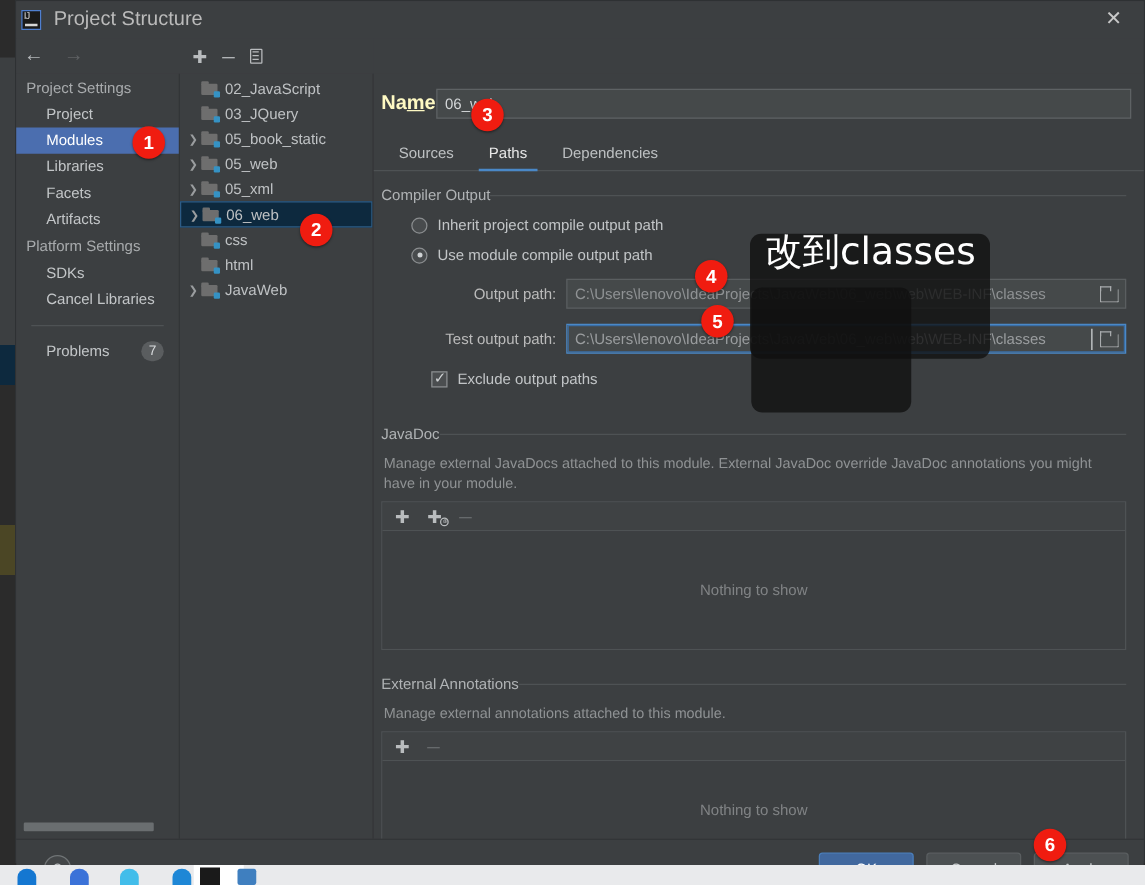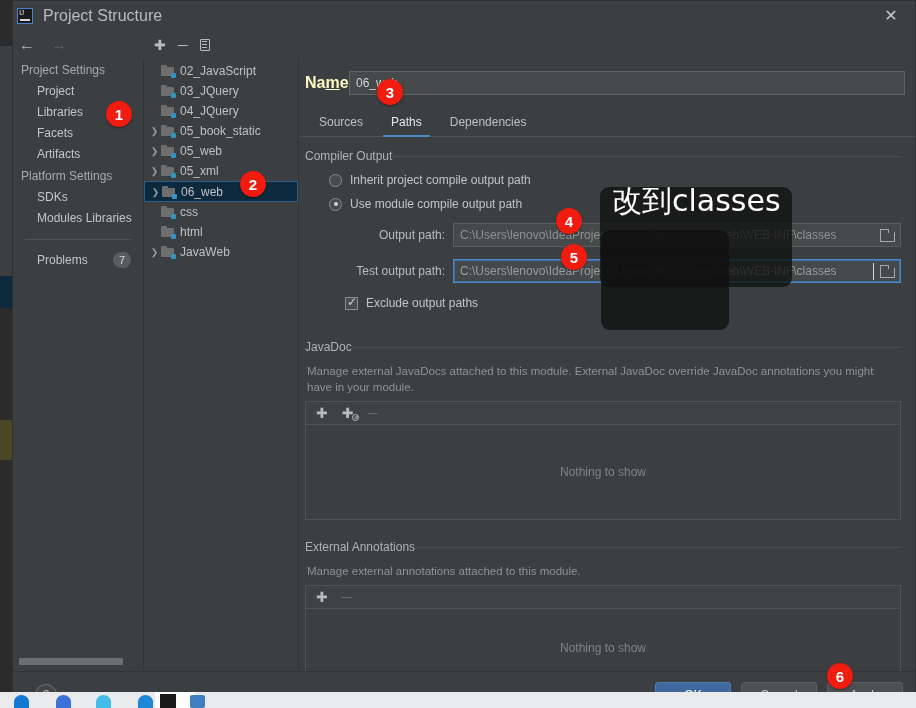--- a/index.html
+++ b/index.html
@@ -347,26 +347,27 @@
         <span class="tool-ic">─</span>
         <span class="tool-ic copy"></span>
       </div>
     </div>
 
     <div class="body-row">
 
       <div class="sidebar">
         <div class="side-group">Project Settings</div>
         <div class="side-item">Project</div>
+        <div class="side-item selected">Modules</div>
         <div class="side-item">Libraries</div>
         <div class="side-item">Facets</div>
         <div class="side-item">Artifacts</div>
         <div class="side-group">Platform Settings</div>
         <div class="side-item">SDKs</div>
-        <div class="side-item">Modules Libraries</div>
+        <div class="side-item">Cancel Libraries</div>
         <div class="side-sep"></div>
         <div class="problems-row">
           <span>Problems</span>
           <span class="problems-badge">7</span>
         </div>
         <div class="side-scrollbar">
           <div class="thumb"></div>
         </div>
       </div>
 
@@ -381,29 +382,20 @@
           <span>02_JavaScript</span>
         </div>
         <div class="tree-row">
           <span class="twisty none">›</span>
           <span class="folder-ic">
               <i class="ft"></i>
               <i class="fb"></i>
               <i class="fd"></i>
             </span>
           <span>03_JQuery</span>
-        </div>
-        <div class="tree-row">
-          <span class="twisty none">›</span>
-          <span class="folder-ic">
-              <i class="ft"></i>
-              <i class="fb"></i>
-              <i class="fd"></i>
-            </span>
-          <span>04_JQuery</span>
         </div>
         <div class="tree-row">
           <span class="twisty">❯</span>
           <span class="folder-ic">
               <i class="ft"></i>
               <i class="fb"></i>
               <i class="fd"></i>
             </span>
           <span>05_book_static</span>
         </div>

